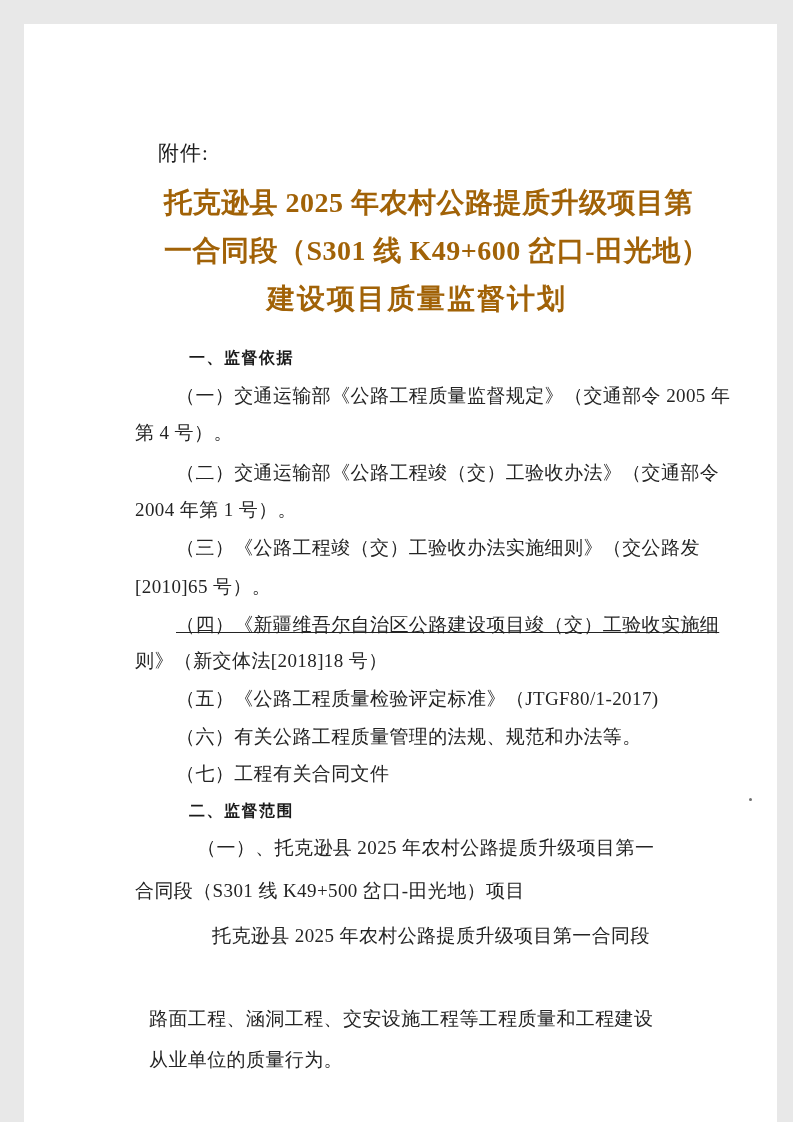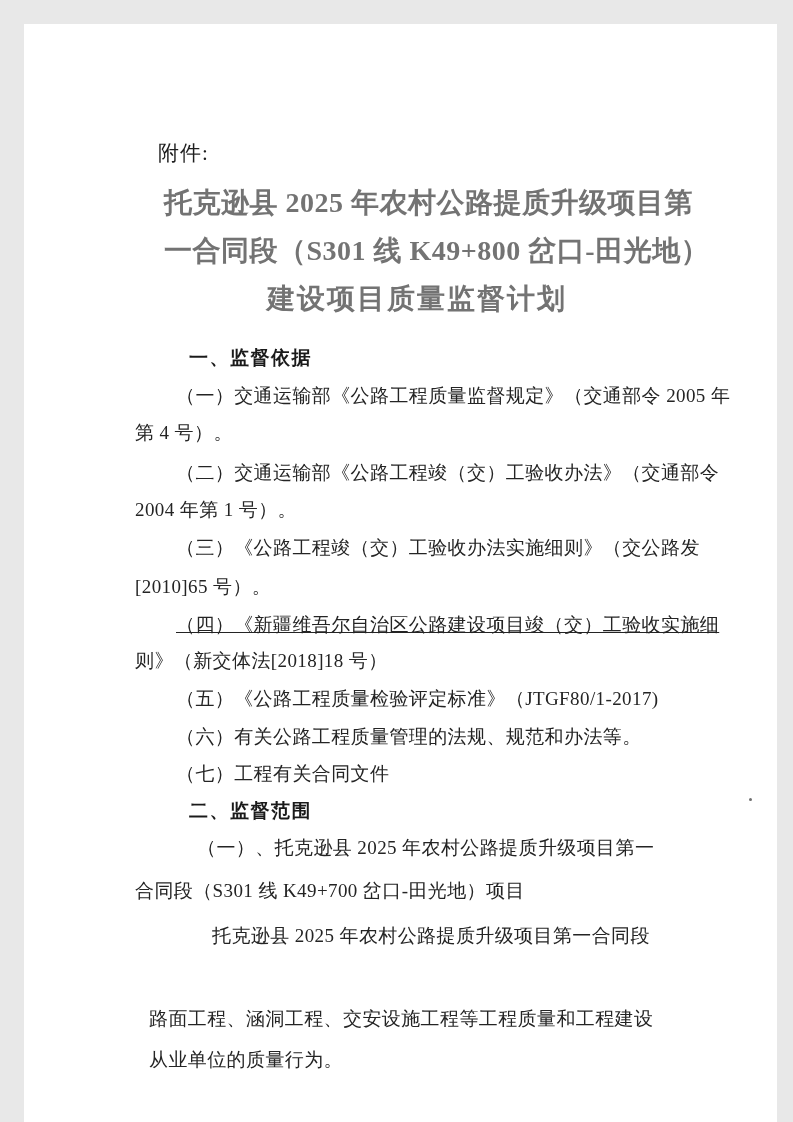--- a/index.html
+++ b/index.html
@@ -23,21 +23,21 @@
     letter-spacing: 1px;
     color: #1e1e1e;
   }
   .title-block {
     position: absolute;
     top: 143px;
     left: 124px;
     width: 522px;
     font-size: 28px;
     font-weight: bold;
-    color: #737373;
+    color: #a16207;
     letter-spacing: 0.5px;
   }
   .title-line {
     display: block;
     height: 40px;
     line-height: 40px;
     white-space: nowrap;
   }
   .title-line.centered {
     text-align: center;
@@ -46,21 +46,21 @@
   .bline {
     position: absolute;
     font-size: 19px;
     line-height: 26px;
     white-space: nowrap;
     color: #242424;
     letter-spacing: 0.4px;
   }
   .bline.heading {
     font-weight: bold;
-    font-size: 19px;
+    font-size: 16px;
     color: #1a1a1a;
     letter-spacing: 1.5px;
   }
   .speck {
     position: absolute;
     top: 766px;
     left: 717px;
     width: 3px;
     height: 3px;
     border-radius: 50%;
@@ -69,21 +69,21 @@
 </style>
 </head>
 <body>
 
 <div class="page">
 
   <div class="attachment">附件:</div>
 
   <div class="title-block">
     <span class="title-line">托克逊县 2025 年农村公路提质升级项目第</span>
-    <span class="title-line">一合同段（S301 线 K49+800 岔口-田光地）</span>
+    <span class="title-line">一合同段（S301 线 K49+600 岔口-田光地）</span>
     <span class="title-line centered">建设项目质量监督计划</span>
   </div>
 
   <div class="bline heading" style="top:313px; left:157px;">一、监督依据</div>
 
   <div class="bline" style="top:351px; left:144px;">（一）交通运输部《公路工程质量监督规定》（交通部令 2005 年</div>
 
   <div class="bline" style="top:388px; left:103px;">第 4 号）。</div>
 
   <div class="bline" style="top:428px; left:144px;">（二）交通运输部《公路工程竣（交）工验收办法》（交通部令</div>
@@ -101,21 +101,21 @@
   <div class="bline" style="top:654px; left:144px;">（五）《公路工程质量检验评定标准》（JTGF80/1-2017)</div>
 
   <div class="bline" style="top:692px; left:144px;">（六）有关公路工程质量管理的法规、规范和办法等。</div>
 
   <div class="bline" style="top:729px; left:144px;">（七）工程有关合同文件</div>
 
   <div class="bline heading" style="top:766px; left:157px;">二、监督范围</div>
 
   <div class="bline" style="top:803px; left:165px;">（一）、托克逊县 2025 年农村公路提质升级项目第一</div>
 
-  <div class="bline" style="top:846px; left:103px;">合同段（S301 线 K49+700 岔口-田光地）项目</div>
+  <div class="bline" style="top:846px; left:103px;">合同段（S301 线 K49+500 岔口-田光地）项目</div>
 
   <div class="bline" style="top:891px; left:180px;">托克逊县 2025 年农村公路提质升级项目第一合同段</div>
 
 
   <div class="bline" style="top:1015px; left:117px;">从业单位的质量行为。</div>
 
   <div class="bline" style="top:974px; left:117px;">路面工程、涵洞工程、交安设施工程等工程质量和工程建设</div>
 
   <div class="speck"></div>
 

